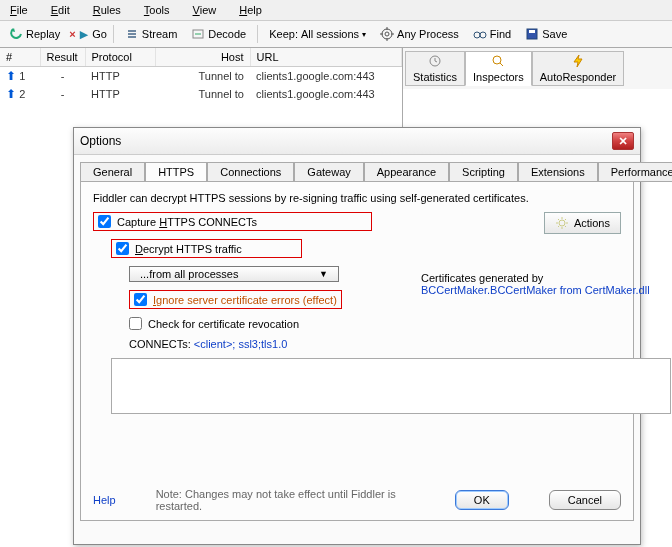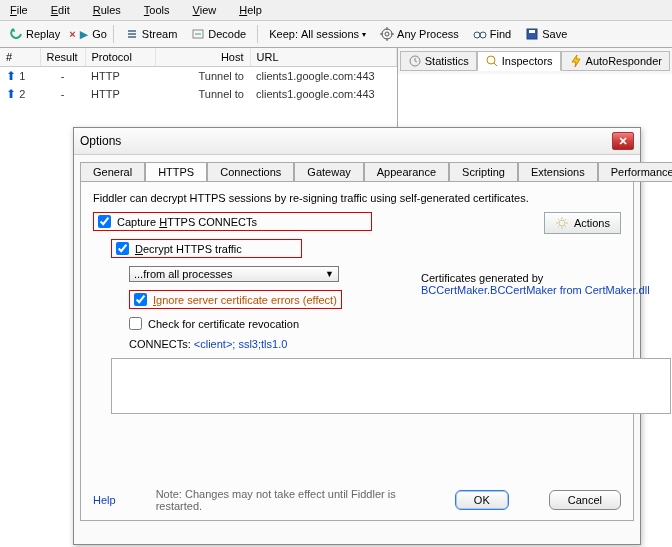--- a/index.html
+++ b/index.html
@@ -20,40 +20,40 @@
   .right { flex:1; }
   .vsplit { position:absolute; left:400px; top:47px; width:6px; height:500px; display:flex; flex-direction:column; gap:2px; align-items:center; justify-content:center;}
   .vsplit div{width:2px;height:2px;background:#888;border-radius:50%;}
   
   table.sessions { width:100%; border-collapse:collapse; }
   table.sessions th { text-align:left; font-weight:normal; padding:3px 6px; border-right:1px solid #e3e3e3; border-bottom:1px solid #ccc; background:#f7f7f7;}
   table.sessions td { padding:2px 6px; color:#333; }
   .arrow-up { color:#0058d6; font-size:12px;}
   
   .rtabs { display:flex; padding:3px 2px; gap:0; background:#f6f6f6;}
-  .rtab { display:flex; align-items:center; gap:3px; padding:2px 7px; border:1px solid #bbb; background:#f0f0f0;}
+  .rtab { display:flex; align-items:center; gap:3px; padding:2px 7px; border:1px solid #bbb; background:#f0f0f0;flex-direction:column;}
   .rtab.active { background:#fff; border-bottom:1px solid #fff;}
   .rtab svg{width:14px;height:14px;}
   
   .dialog { position:absolute; left:73px; top:127px; width:568px; height:418px; border:1px solid #888; background:#fafafa; box-shadow:1px 2px 6px rgba(0,0,0,0.25);}
   .dlg-title { display:flex; align-items:center; justify-content:space-between; padding:4px 6px; background:linear-gradient(#fdfdfd,#ececec); border-bottom:1px solid #ccc;}
   .dlg-title .txt{font-size:12px;}
   .closebtn { width:22px;height:18px;border:1px solid #a33; background:linear-gradient(#f08080,#d04040,#b02020); border-radius:2px; display:flex;align-items:center;justify-content:center;color:#fff;font-weight:bold;font-size:10px;}
   .dlg-tabs { display:flex; padding:6px 6px 0 6px; gap:0;}
   .dlg-tab { padding:3px 12px; border:1px solid #aaa; background:#f0f0f0; position:relative; top:1px;}
   .dlg-tab.active { background:#fcfcfc; border-bottom:1px solid #fcfcfc;}
   .dlg-body { margin:0 6px 6px 6px; border:1px solid #aaa; background:#fcfcfc; padding:10px 12px; height:340px; position:relative;}
   .dlg-line { margin-bottom:8px;}
   .chk { display:flex; align-items:center; gap:6px; }
   .chk input[type=checkbox]{width:13px;height:13px;}
   .chk label .ul{text-decoration:underline;}
   .redbox { border:1px solid #d00; padding:2px 4px; display:inline-flex;}
   .indent1{margin-left:18px;}
   .indent2{margin-left:36px;}
-  .select { border:1px solid #7a7a7a; background:linear-gradient(#fff,#eaeaea); padding:1px 4px; width:210px; display:inline-flex; justify-content:space-between; align-items:center;}
+  .select { border:1px solid #7a7a7a; background:linear-gradient(#fff,#eaeaea); padding:1px 10px; width:210px; display:inline-flex; justify-content:space-between; align-items:center;}
   .select .arrow{font-size:9px;}
   .actions-btn { position:absolute; right:12px; top:30px; border:1px solid #9aa; padding:3px 10px; background:linear-gradient(#fefefe,#e8e8e8); display:flex; gap:5px; align-items:center;}
   .link{color:#1040c8;}
   .link-ul{color:#1040c8; text-decoration:underline;}
   .orange{color:#c05000;}
   .textarea { border:1px solid #aaa; background:#fff; height:56px; width:560px; margin-top:4px;}
   .dlg-footer { position:absolute; left:0; right:0; bottom:8px; display:flex; align-items:center; gap:40px; padding:0 12px;}
   .dlg-footer .note{color:#666; flex:1;}
   .btn { border:1px solid #888; padding:3px 18px; background:linear-gradient(#fff,#e6e6e6); border-radius:6px;}
   .btn.default{border:1px solid #3b78d8; box-shadow:0 0 0 1px #9ecbff inset;}

